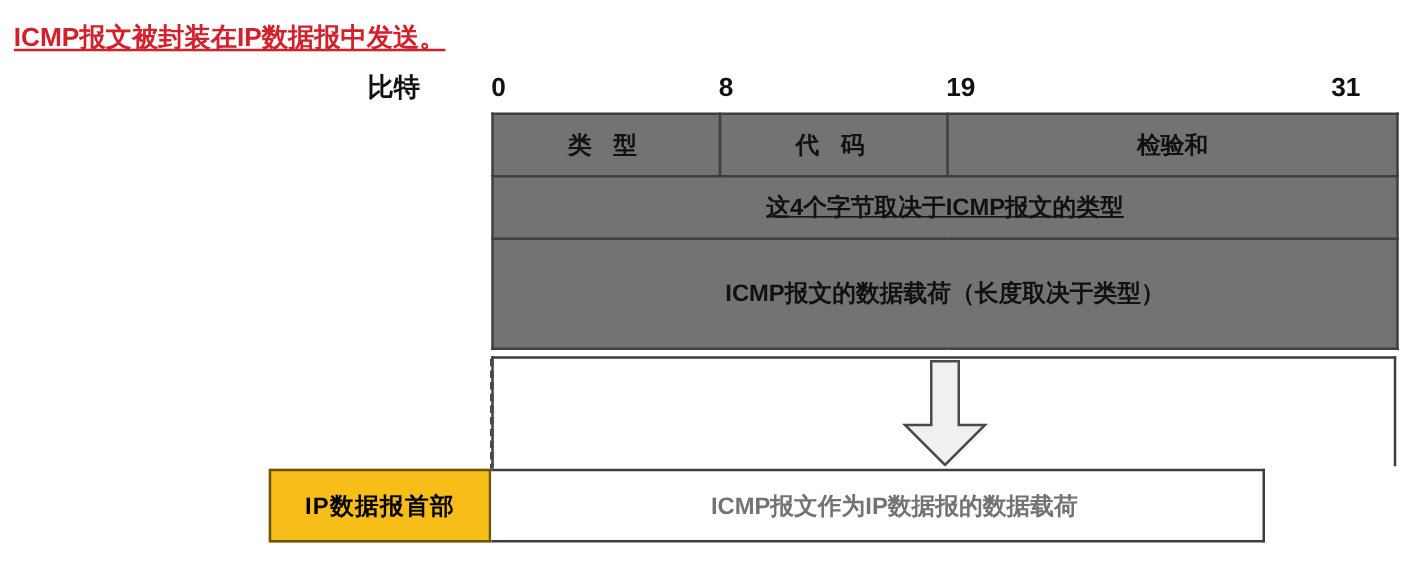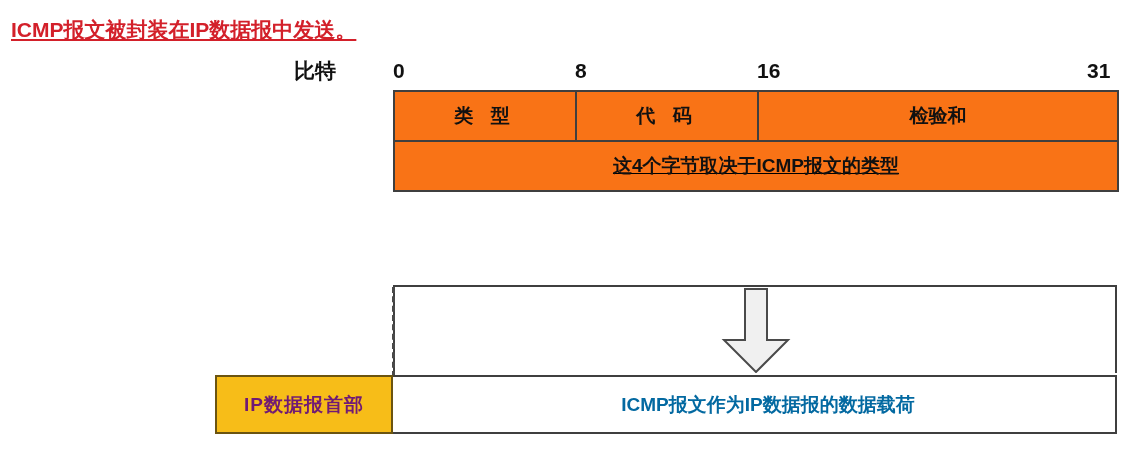--- a/index.html
+++ b/index.html
@@ -41,34 +41,34 @@
     font-size: 21px;
     font-weight: bold;
     color: #111111;
     white-space: nowrap;
     line-height: 26px;
   }
   #ruler-caption { left: 294px; top: 0px; }
   #tick-0  { left: 393px; top: 0px; }
   #tick-8  { left: 575px; top: 0px; }
   #tick-16 { left: 757px; top: 0px; }
-  #tick-31 { left: 1087px; top: 0px; }
+  #tick-31 { left: 1065px; top: 0px; }
 
   
   #icmp-table {
     position: absolute;
     left: 393px;
     top: 90px;
     width: 724px;
     border-collapse: collapse;
     table-layout: fixed;
   }
   #icmp-table td {
     border: 2px solid #3f3f3f;
-    background: #f97316;
+    background: #737373;
     text-align: center;
     vertical-align: middle;
     font-size: 19px;
     font-weight: bold;
     color: #111111;
     padding: 4px;
     white-space: nowrap;
   }
   .row-h    { height: 50px; }
   .row-mid  { height: 50px; text-decoration: underline; }
@@ -120,68 +120,71 @@
   #ip-header-cell {
     width: 178px;
     background: #f7bd18;
     border: 2px solid #6b5410;
     box-sizing: border-box;
     display: flex;
     align-items: center;
     justify-content: center;
     font-size: 19px;
     font-weight: bold;
-    color: #701a75;
+    color: #000000;
     letter-spacing: 1px;
     white-space: nowrap;
   }
   #ip-payload-cell {
-    width: 724px;
+    width: 619px;
     background: #ffffff;
     border: 2px solid #3f3f3f;
     border-left: none;
     box-sizing: border-box;
     display: flex;
     align-items: center;
     justify-content: center;
     font-size: 19px;
     font-weight: bold;
-    color: #0369a1;
+    color: #737373;
     white-space: nowrap;
     padding-left: 28px;
   }
 </style>
 </head>
 <body>
 
 <div id="title">ICMP报文被封装在IP数据报中发送。</div>
 
 <div id="ruler">
   <div class="ruler-label" id="ruler-caption">比特</div>
   <div class="ruler-label" id="tick-0">0</div>
   <div class="ruler-label" id="tick-8">8</div>
-  <div class="ruler-label" id="tick-16">16</div>
+  <div class="ruler-label" id="tick-16">19</div>
   <div class="ruler-label" id="tick-31">31</div>
 </div>
 
 <table id="icmp-table">
   <colgroup>
     <col style="width:182px">
     <col style="width:182px">
     <col style="width:360px">
   </colgroup>
   <tbody>
     <tr class="row-h">
       <td class="spaced">类 型</td>
       <td class="spaced">代 码</td>
       <td>检验和</td>
     </tr>
     <tr class="row-mid">
       <td colspan="3">这4个字节取决于ICMP报文的类型</td>
     </tr>
+    <tr class="row-pay">
+      <td colspan="3">ICMP报文的数据载荷（长度取决于类型）</td>
+    </tr>
   </tbody>
 </table>
 
 <div id="gap-box"></div>
 
 <div id="dashed-connector"></div>
 
 <svg id="down-arrow" viewBox="0 0 70 85">
   <polygon points="24,1 46,1 46,52 67,52 35,84 3,52 24,52" fill="#f0f0f0" stroke="#4a4a4a" stroke-width="2" stroke-linejoin="miter"></polygon>
 </svg>

